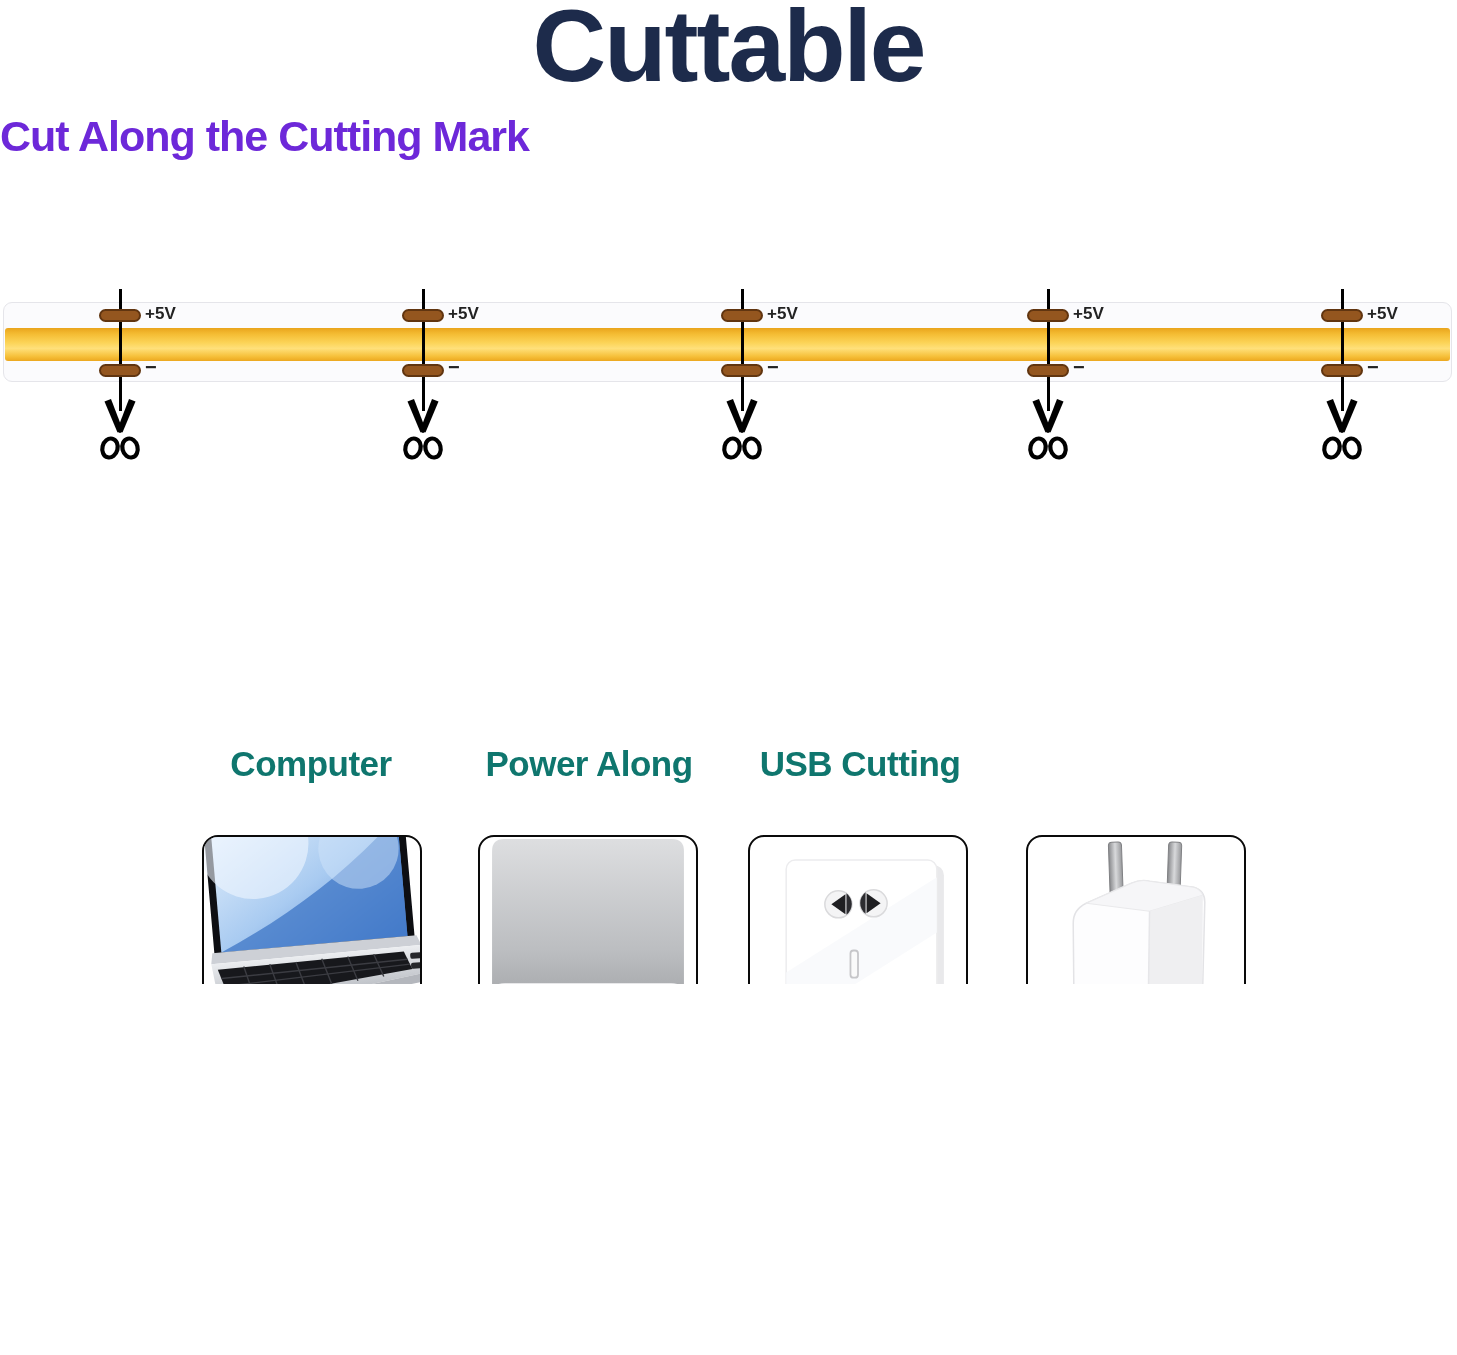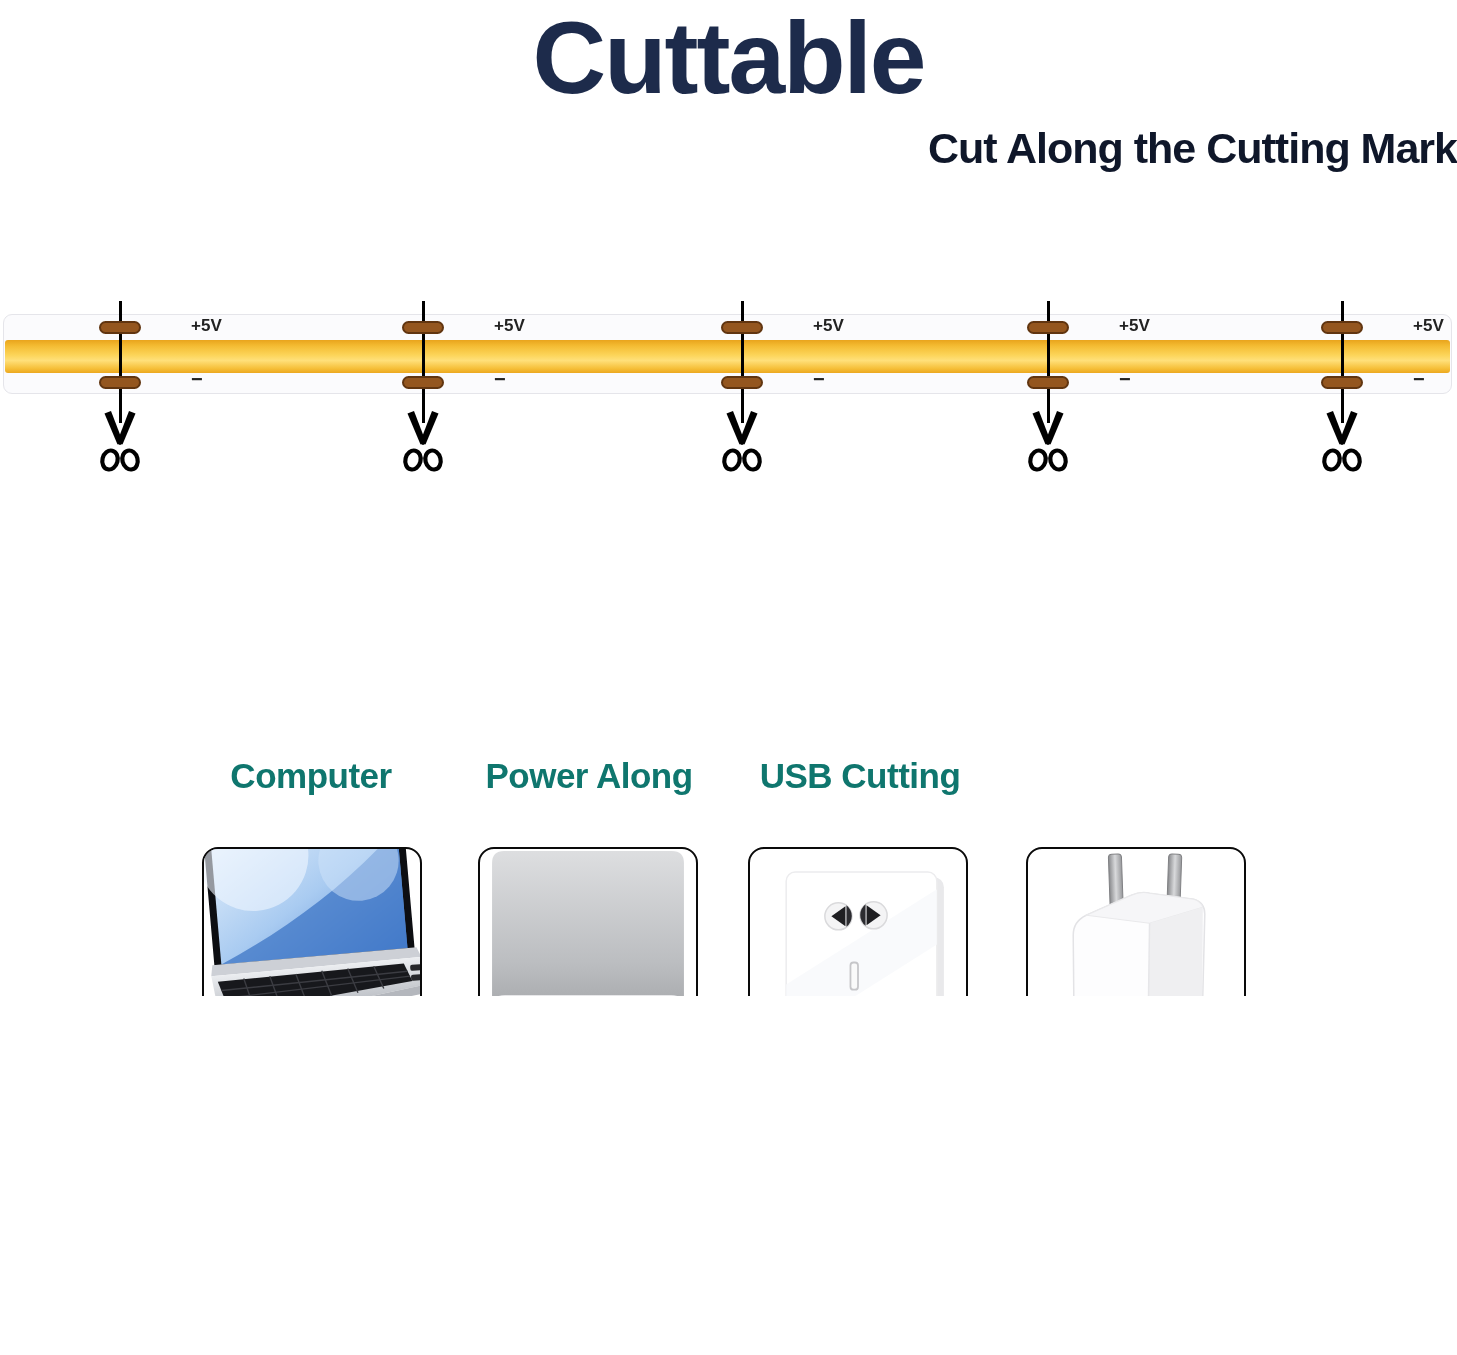--- a/index.html
+++ b/index.html
@@ -1,39 +1,39 @@
 <!DOCTYPE html>
 <html><head>
 <meta charset="utf-8">
 <style>
   html,body { margin:0; padding:0; background:#ffffff; }
   body { width:1457px; height:1355px; position:relative; font-family:"Liberation Sans","DejaVu Sans",sans-serif; }
-  .canvas { position:absolute; left:0; top:12px; width:1457px; height:984px; background:#ffffff; overflow:hidden; }
+  .canvas { position:absolute; left:0; top:0; width:1457px; height:984px; background:#ffffff; overflow:hidden; }
 
   
   .h1 { position:absolute; left:0; top:-10px; width:100%; text-align:center;
         font-size:102px; font-weight:bold; letter-spacing:-2px; color:#1d2b4b; line-height:1.1; }
-  .sub { position:absolute; left:0; top:112px; width:100%; text-align:right;
-         font-size:43px; font-weight:bold; letter-spacing:-1px; color:#0f172a; }
+  .sub { position:absolute; left:0; top:112px; width:100%; text-align:left;
+         font-size:43px; font-weight:bold; letter-spacing:-1px; color:#6d28d9; }
   .h2 { position:absolute; left:0; top:548px; width:100%; text-align:center;
         font-size:90px; font-weight:bold; letter-spacing:-3px; color:#1d2b4b; line-height:1.1; }
 
   
   .strip { position:absolute; left:3px; right:5px; top:302px; height:80px;
            background:#fbfbfd; border:1px solid #e5e5ea; border-radius:9px; box-sizing:border-box; }
   .band { position:absolute; left:1px; right:1px; top:25px; height:33px; border-radius:3px;
           background:linear-gradient(180deg,#e9a41c 0%,#f4bc33 18%,#fcd458 45%,#ffe07a 62%,#f6c03a 86%,#eca81f 100%); }
 
   .cut { position:absolute; top:0; width:0; height:100%; }
   .cut-line { position:absolute; left:-1.5px; top:289px; width:3px; height:122px; background:#000000; }
   .pad { position:absolute; left:-21px; width:42px; height:13px; border-radius:7px;
          background:#94561f; border:2px solid #613510; box-sizing:border-box; }
   .pad-top { top:309px; }
   .pad-bottom { top:364px; }
-  .pad-label { position:absolute; left:25px; color:#222222; font-weight:bold; white-space:nowrap;margin-left:46px; }
+  .pad-label { position:absolute; left:25px; color:#222222; font-weight:bold; white-space:nowrap; }
   .pad-label.pos { top:304px; font-size:17px; }
   .pad-label.neg { top:356px; font-size:20px; }
   .scissors { position:absolute; left:-23px; top:399px; width:46px; height:64px; }
 
   
   .src-label { position:absolute; top:744px; transform:translateX(-50%); font-size:35px;
                font-weight:bold; letter-spacing:-0.5px; color:#0f766e; white-space:nowrap; }
   .card { position:absolute; top:835px; width:220px; height:222px; background:#ffffff;
           border:2.5px solid #0a0a0a; border-radius:16px; box-sizing:border-box; overflow:hidden; }
   .card .art { position:absolute; left:0; top:0; width:100%; height:100%; }

